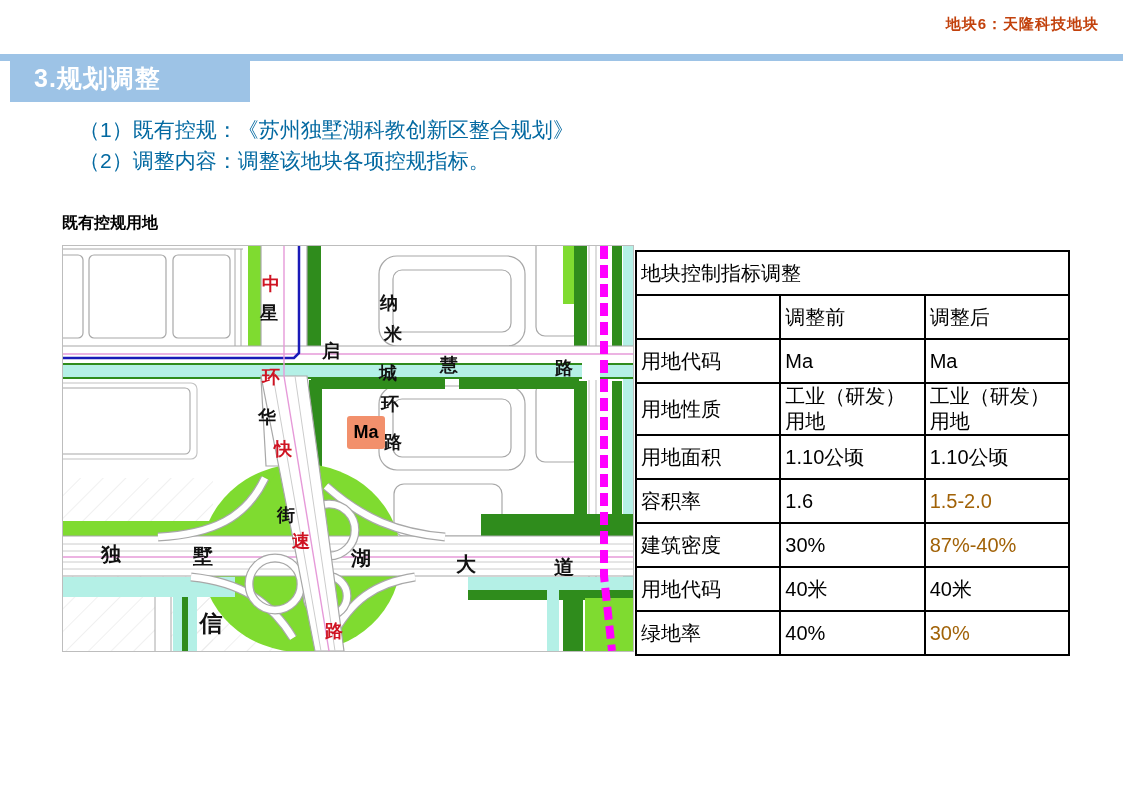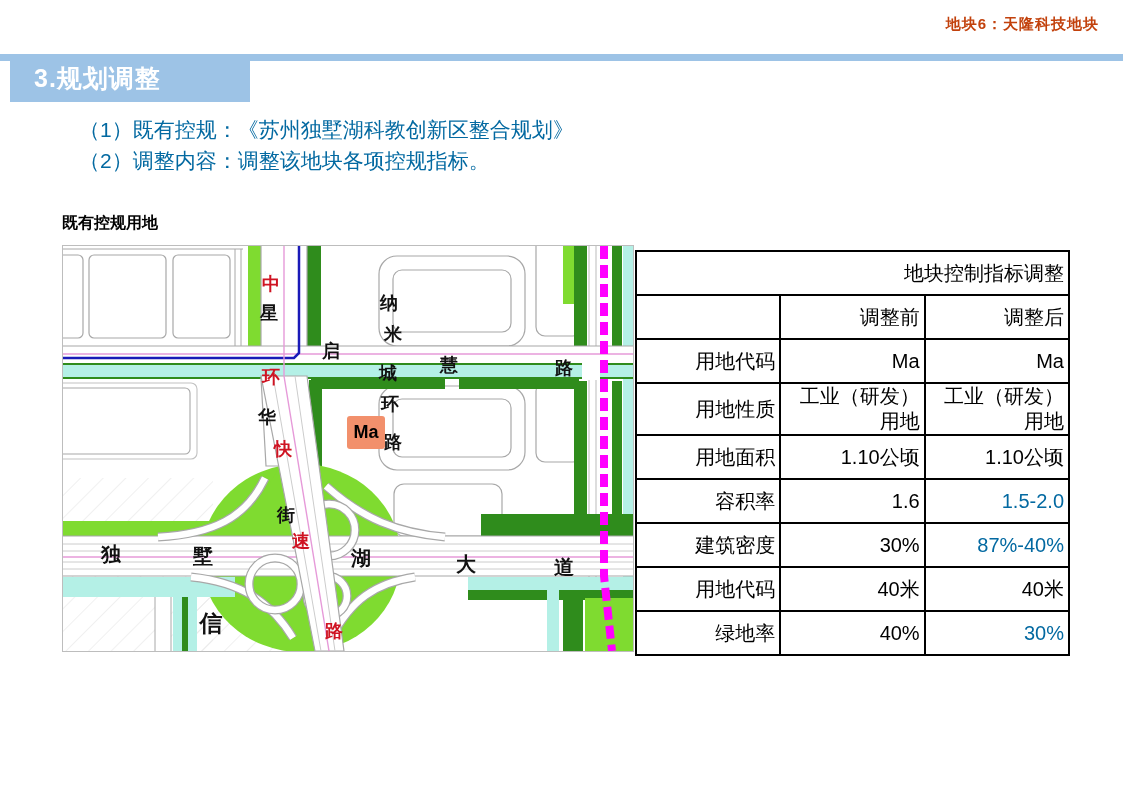--- a/index.html
+++ b/index.html
@@ -34,28 +34,28 @@
     background:#F2906C;color:#000;font-size:18px;font-weight:700;
     display:flex;align-items:center;justify-content:center;
   }
   
   .spec-table{
     position:absolute;left:635px;top:250px;width:435px;
     border-collapse:collapse;table-layout:fixed;
     font-size:20px;color:#000;
   }
   .spec-table td{
-    border:2px solid #000;text-align:right;vertical-align:middle;
+    border:2px solid #000;text-align:left;vertical-align:middle;
     height:42px;padding:0 4px;line-height:1.25;
   }
   .spec-table .col-label{width:118px;}
   .spec-table .col-before{width:156px;border-radius:20px;}
   .spec-table .col-after{width:157px;}
   .spec-table .title-cell{font-size:20px;}
-  .spec-table .changed{color:#0369a1;}
+  .spec-table .changed{color:#a16207;}
 </style>
 </head>
 <body>
 
 <div class="slide">
 
   <div class="page-header">地块6：天隆科技地块</div>
 
   <div class="top-bar"></div>
   <div class="banner-block">3.规划调整</div>

